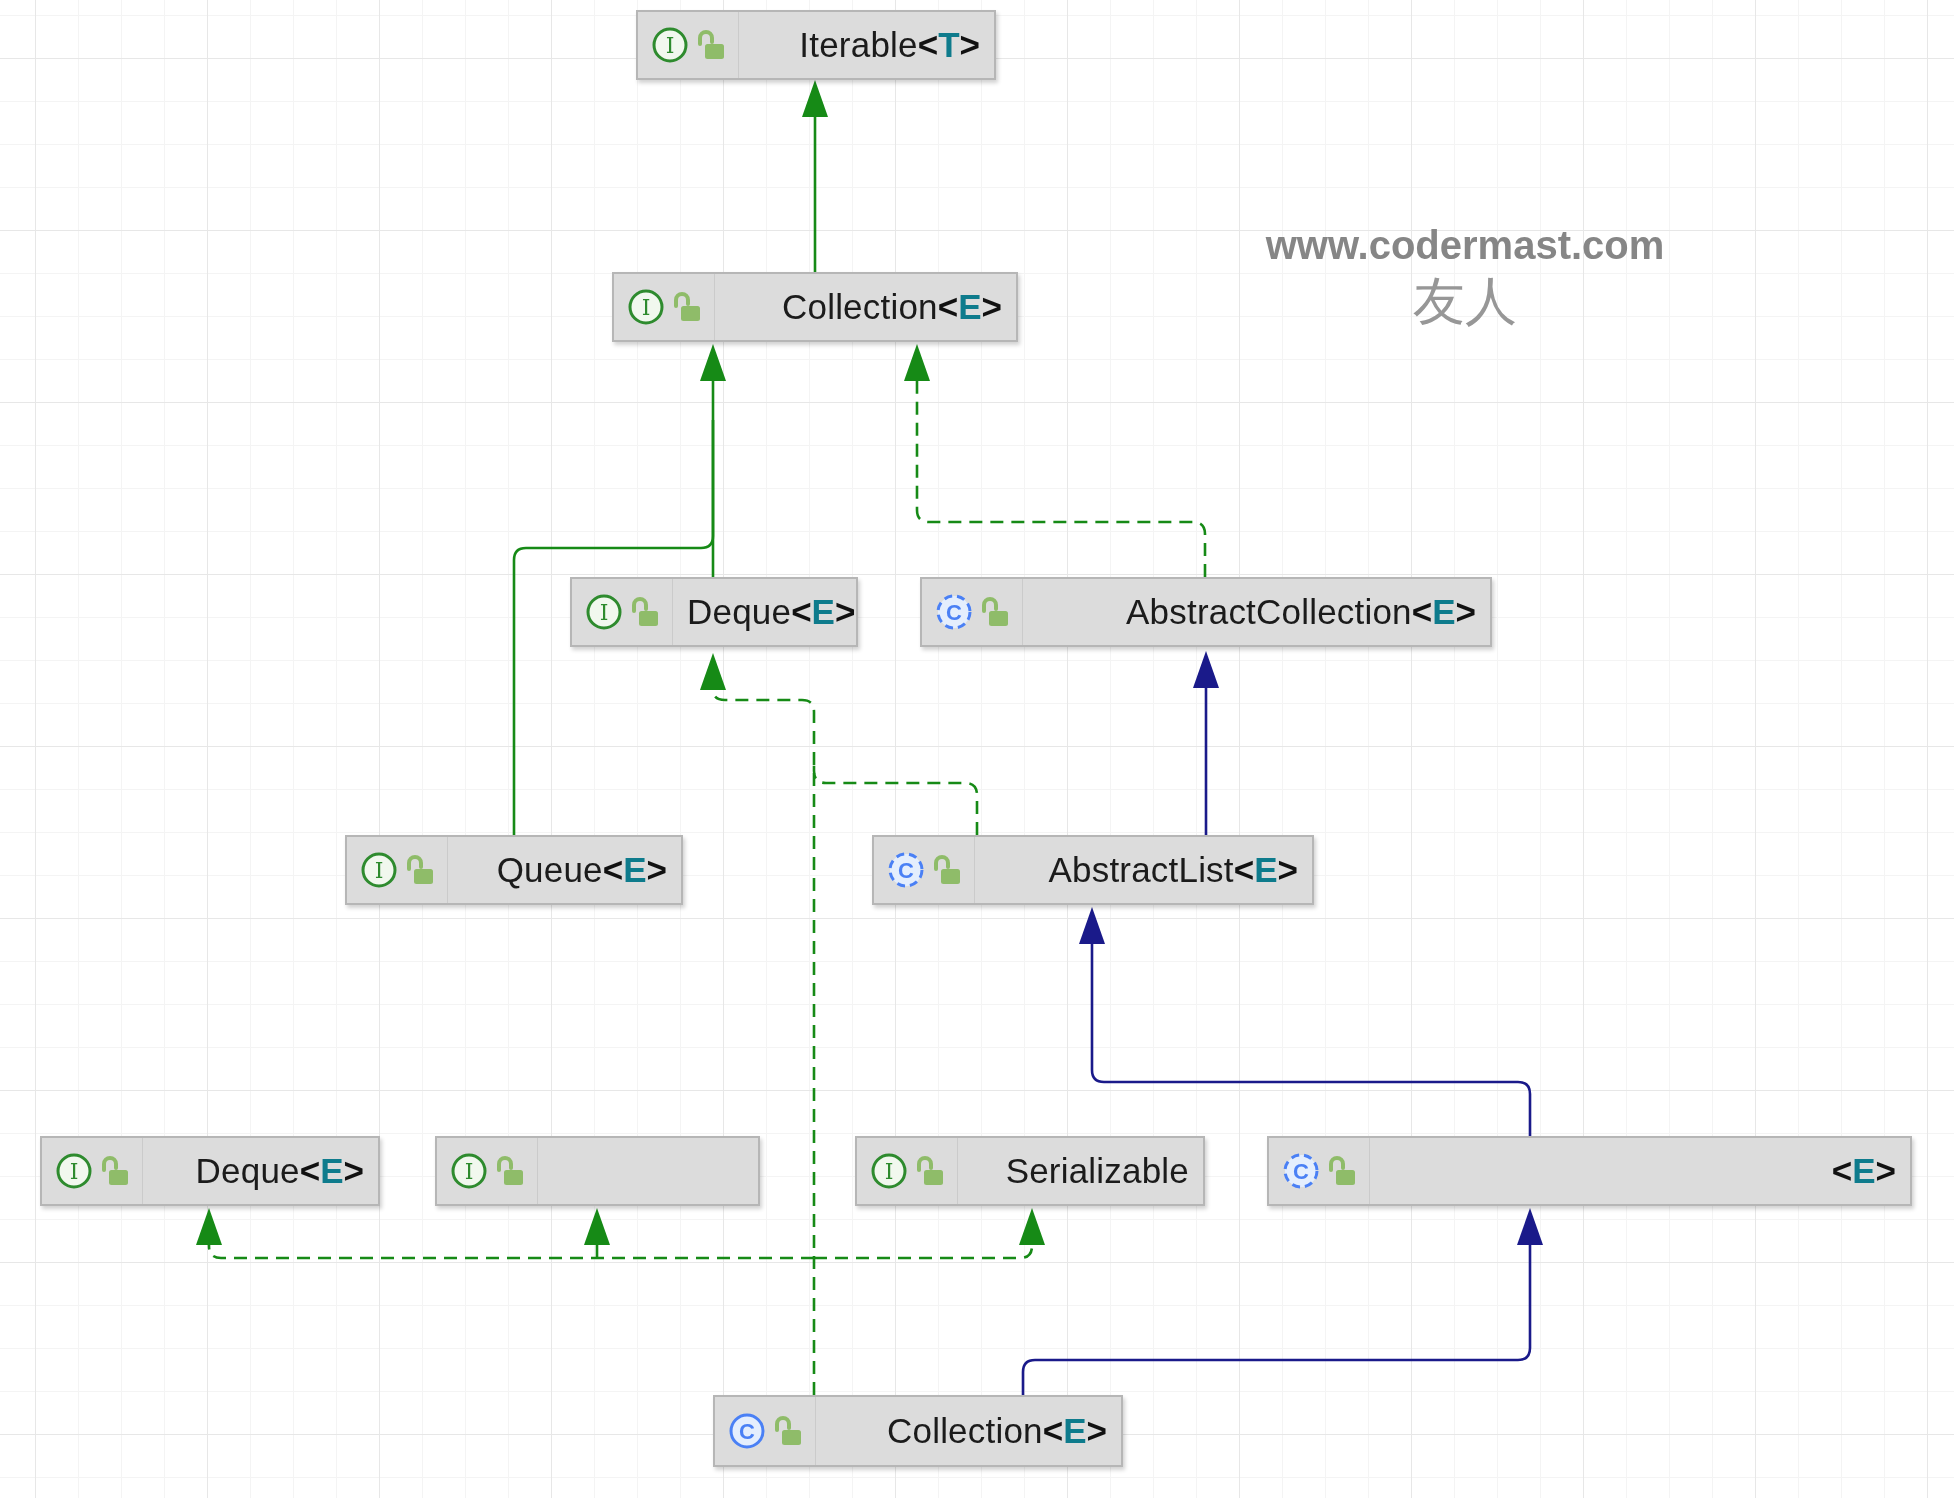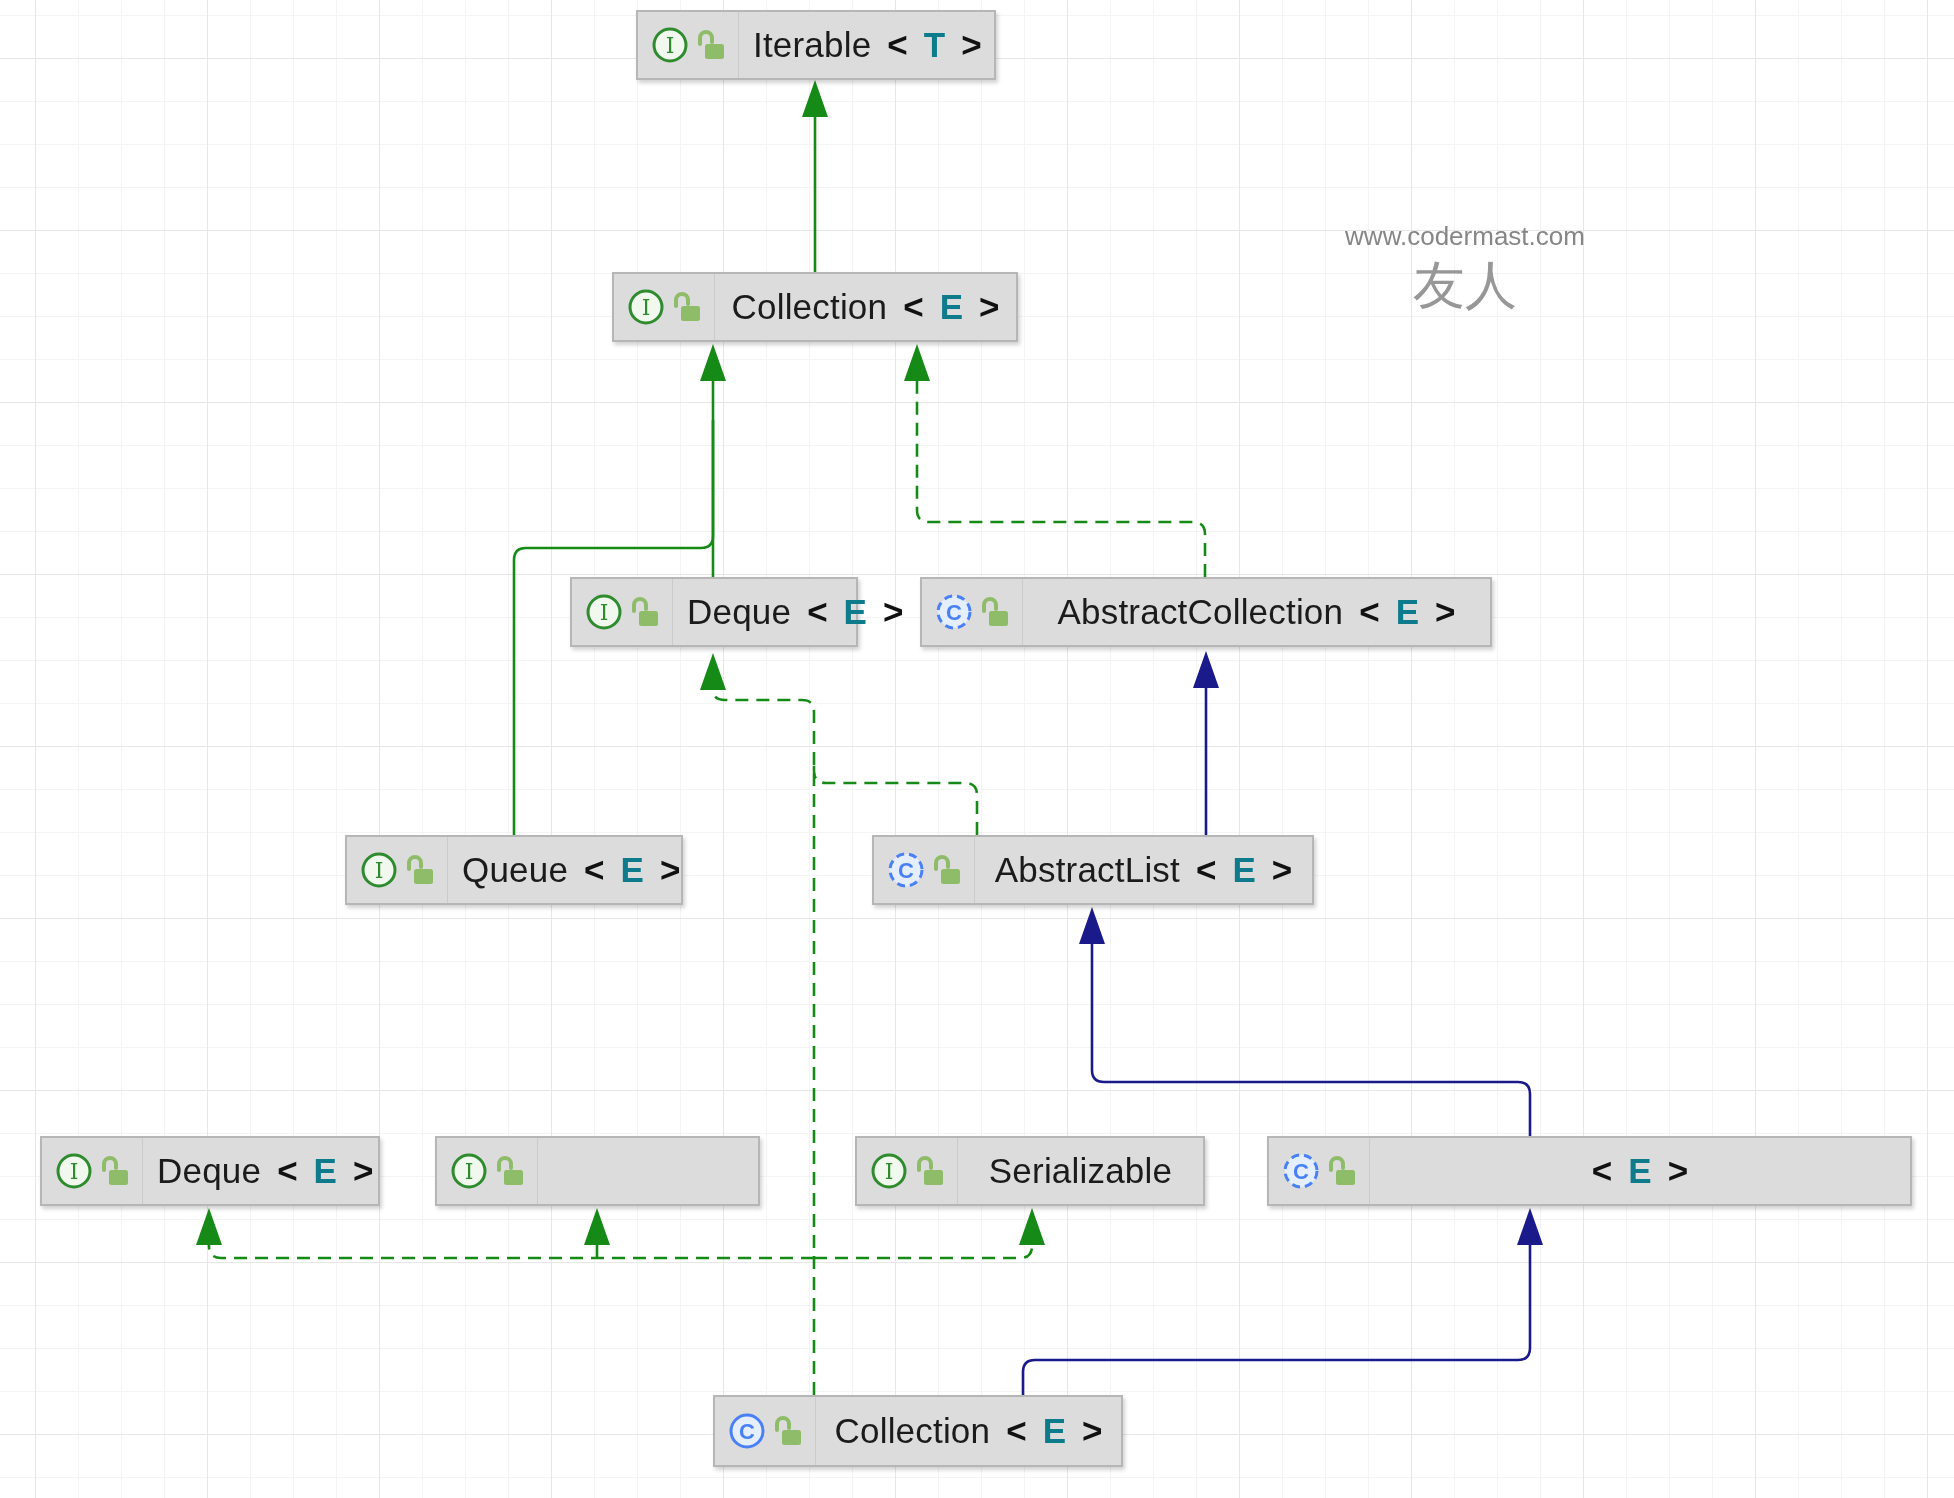--- a/index.html
+++ b/index.html
@@ -19,28 +19,28 @@
   .node{
     position:absolute;display:flex;align-items:stretch;
     background:#dcdcdc;border:2px solid #b6b6b6;box-sizing:border-box;
     box-shadow:2px 3px 4px rgba(0,0,0,0.18);
   }
   .icon-cell{
     display:flex;align-items:center;gap:7px;
     padding:0 12px 0 13px;border-right:1px solid #cbcbcb;
   }
   .label-cell{
-    flex:1;display:flex;align-items:center;justify-content:center;
-    padding:0 14px;white-space:nowrap;gap:16px;
+    flex:1;display:flex;align-items:center;justify-content:flex-end;
+    padding:0 14px;white-space:nowrap;
   }
   .nm{font-size:35px;color:#1b1b1b;font-weight:500;letter-spacing:0.2px;}
   .br{font-size:35px;color:#111111;font-weight:700;}
   .gp{font-size:35px;font-weight:600;}
   .watermark{position:absolute;text-align:center;pointer-events:none;}
-  .wm1{font-size:26px;font-weight:400;line-height:1.15;}
+  .wm1{font-size:40px;font-weight:700;line-height:1.15;}
   .wm2{font-size:52px;font-weight:400;line-height:1.3;}
 </style>
 </head>
 <body>
 
 <div id="canvas">
   <svg id="edges" xmlns="http://www.w3.org/2000/svg">
       <path d="M815,272 L815,116" fill="none" stroke="#168a16" stroke-width="2.6"></path>
       <polygon points="815,80 802,117 828,117" fill="#168a16"></polygon>
       <path d="M713,577 L713,380" fill="none" stroke="#168a16" stroke-width="2.6"></path>

